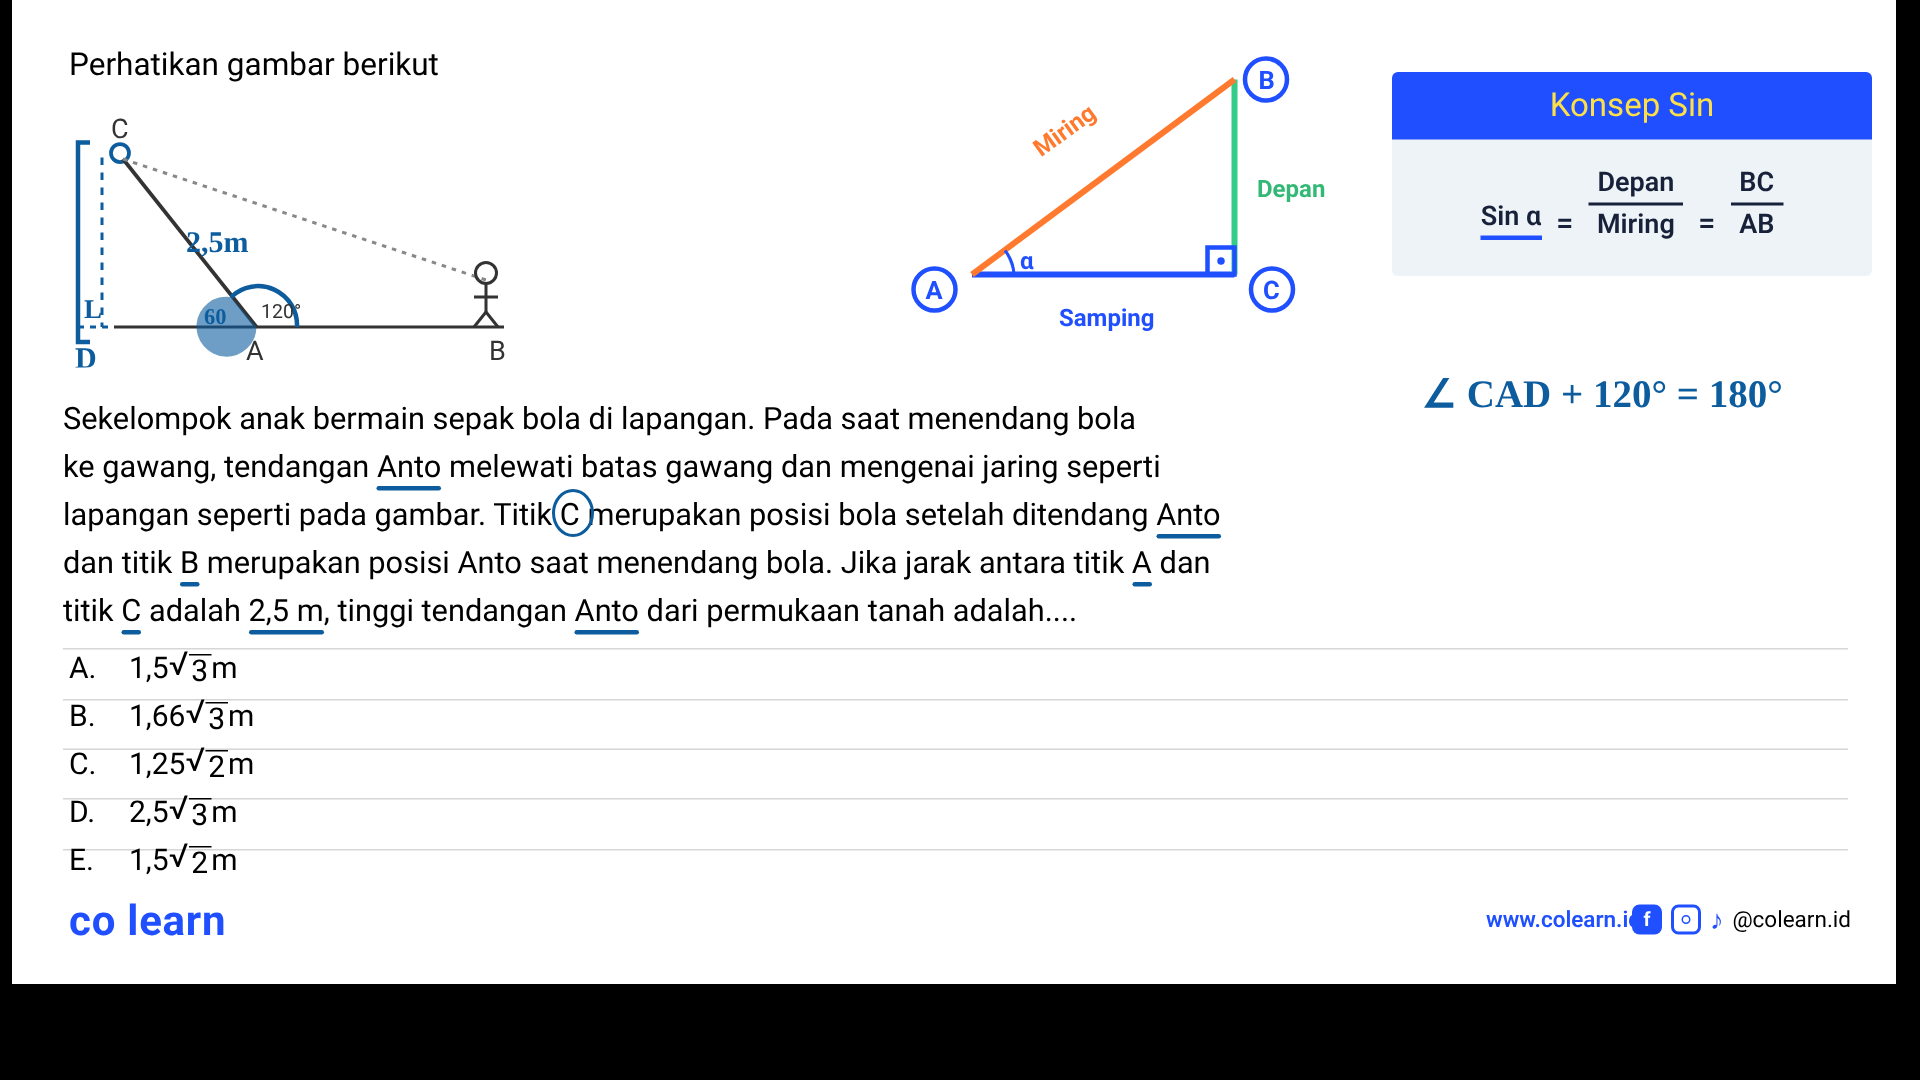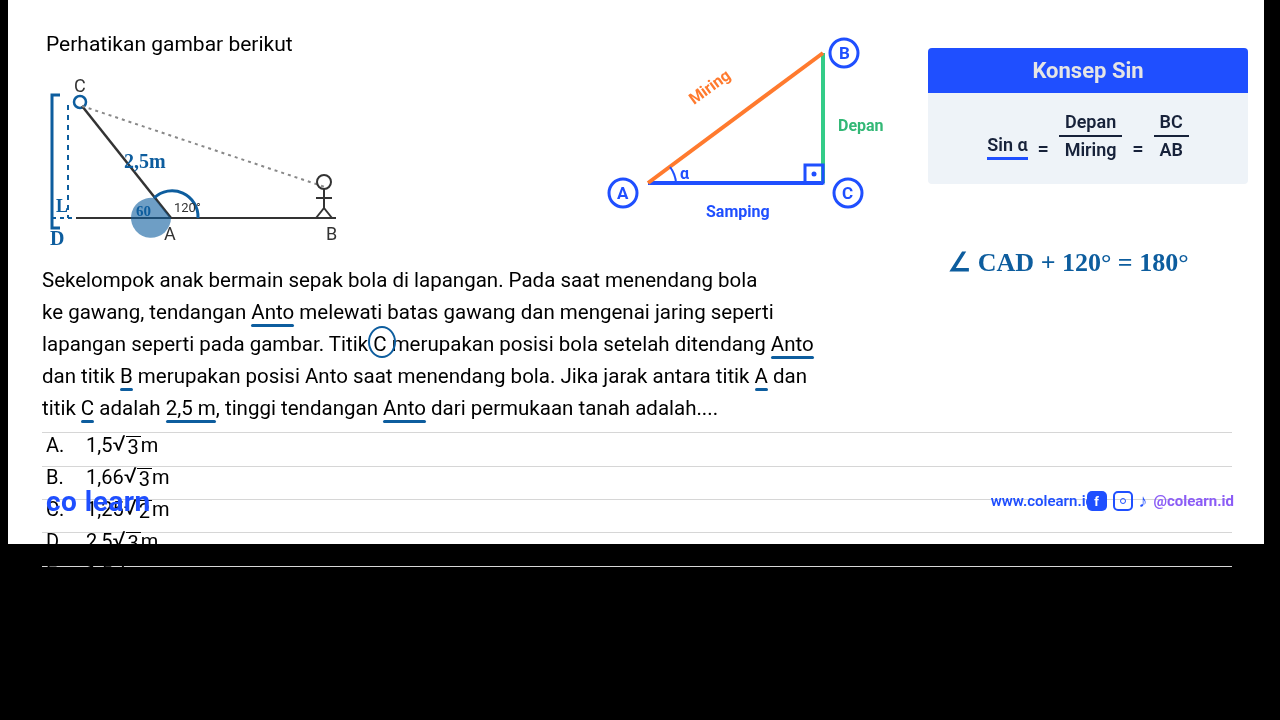--- a/index.html
+++ b/index.html
@@ -9,21 +9,21 @@
     width: 1280px;
     height: 720px;
     position: relative;
     overflow: hidden;
   }
   .page {
     position: absolute;
     left: 8px;
     top: 0;
     width: 1256px;
-    height: 544px;
+    height: 656px;
     background: #fff;
   }
   .title {
     position: absolute;
     left: 38px;
     top: 32px;
     font-size: 21px;
     color: #000;
   }
   .problem-diagram {
@@ -44,23 +44,23 @@
     position: absolute;
     left: 920px;
     top: 48px;
     width: 320px;
     background: #eef3f8;
     border-radius: 4px;
     overflow: hidden;
   }
   .concept-header {
     background: #1f4fff;
-    color: #e5e5e5;
+    color: #fde047;
     text-align: center;
-    font-weight: 700;
+    font-weight: 400;
     font-size: 22px;
     padding: 10px 0;
   }
   .concept-formula {
     display: flex;
     align-items: flex-end;
     justify-content: center;
     gap: 10px;
     padding: 18px 6px 24px;
     font-size: 18px;
@@ -159,21 +159,21 @@
     width: 20px; height: 20px;
     border-radius: 5px;
     background: #1f4fff;
     display: inline-flex;
     align-items: center;
     justify-content: center;
     color: #fff;
     font-size: 13px;
     font-weight: 700;
   }
-  .handle { font-size: 15px; font-weight: 700; color: #8b5cf6; }
+  .handle { font-size: 15px; font-weight: 400; color: #000000; }
   .underline-blue { position: relative; }
   .underline-blue::after {
     content: "";
     position: absolute;
     left: 0; right: 0; bottom: -3px;
     height: 3px;
     background: #0d5d9e;
     border-radius: 2px;
   }
   .circle-C {

